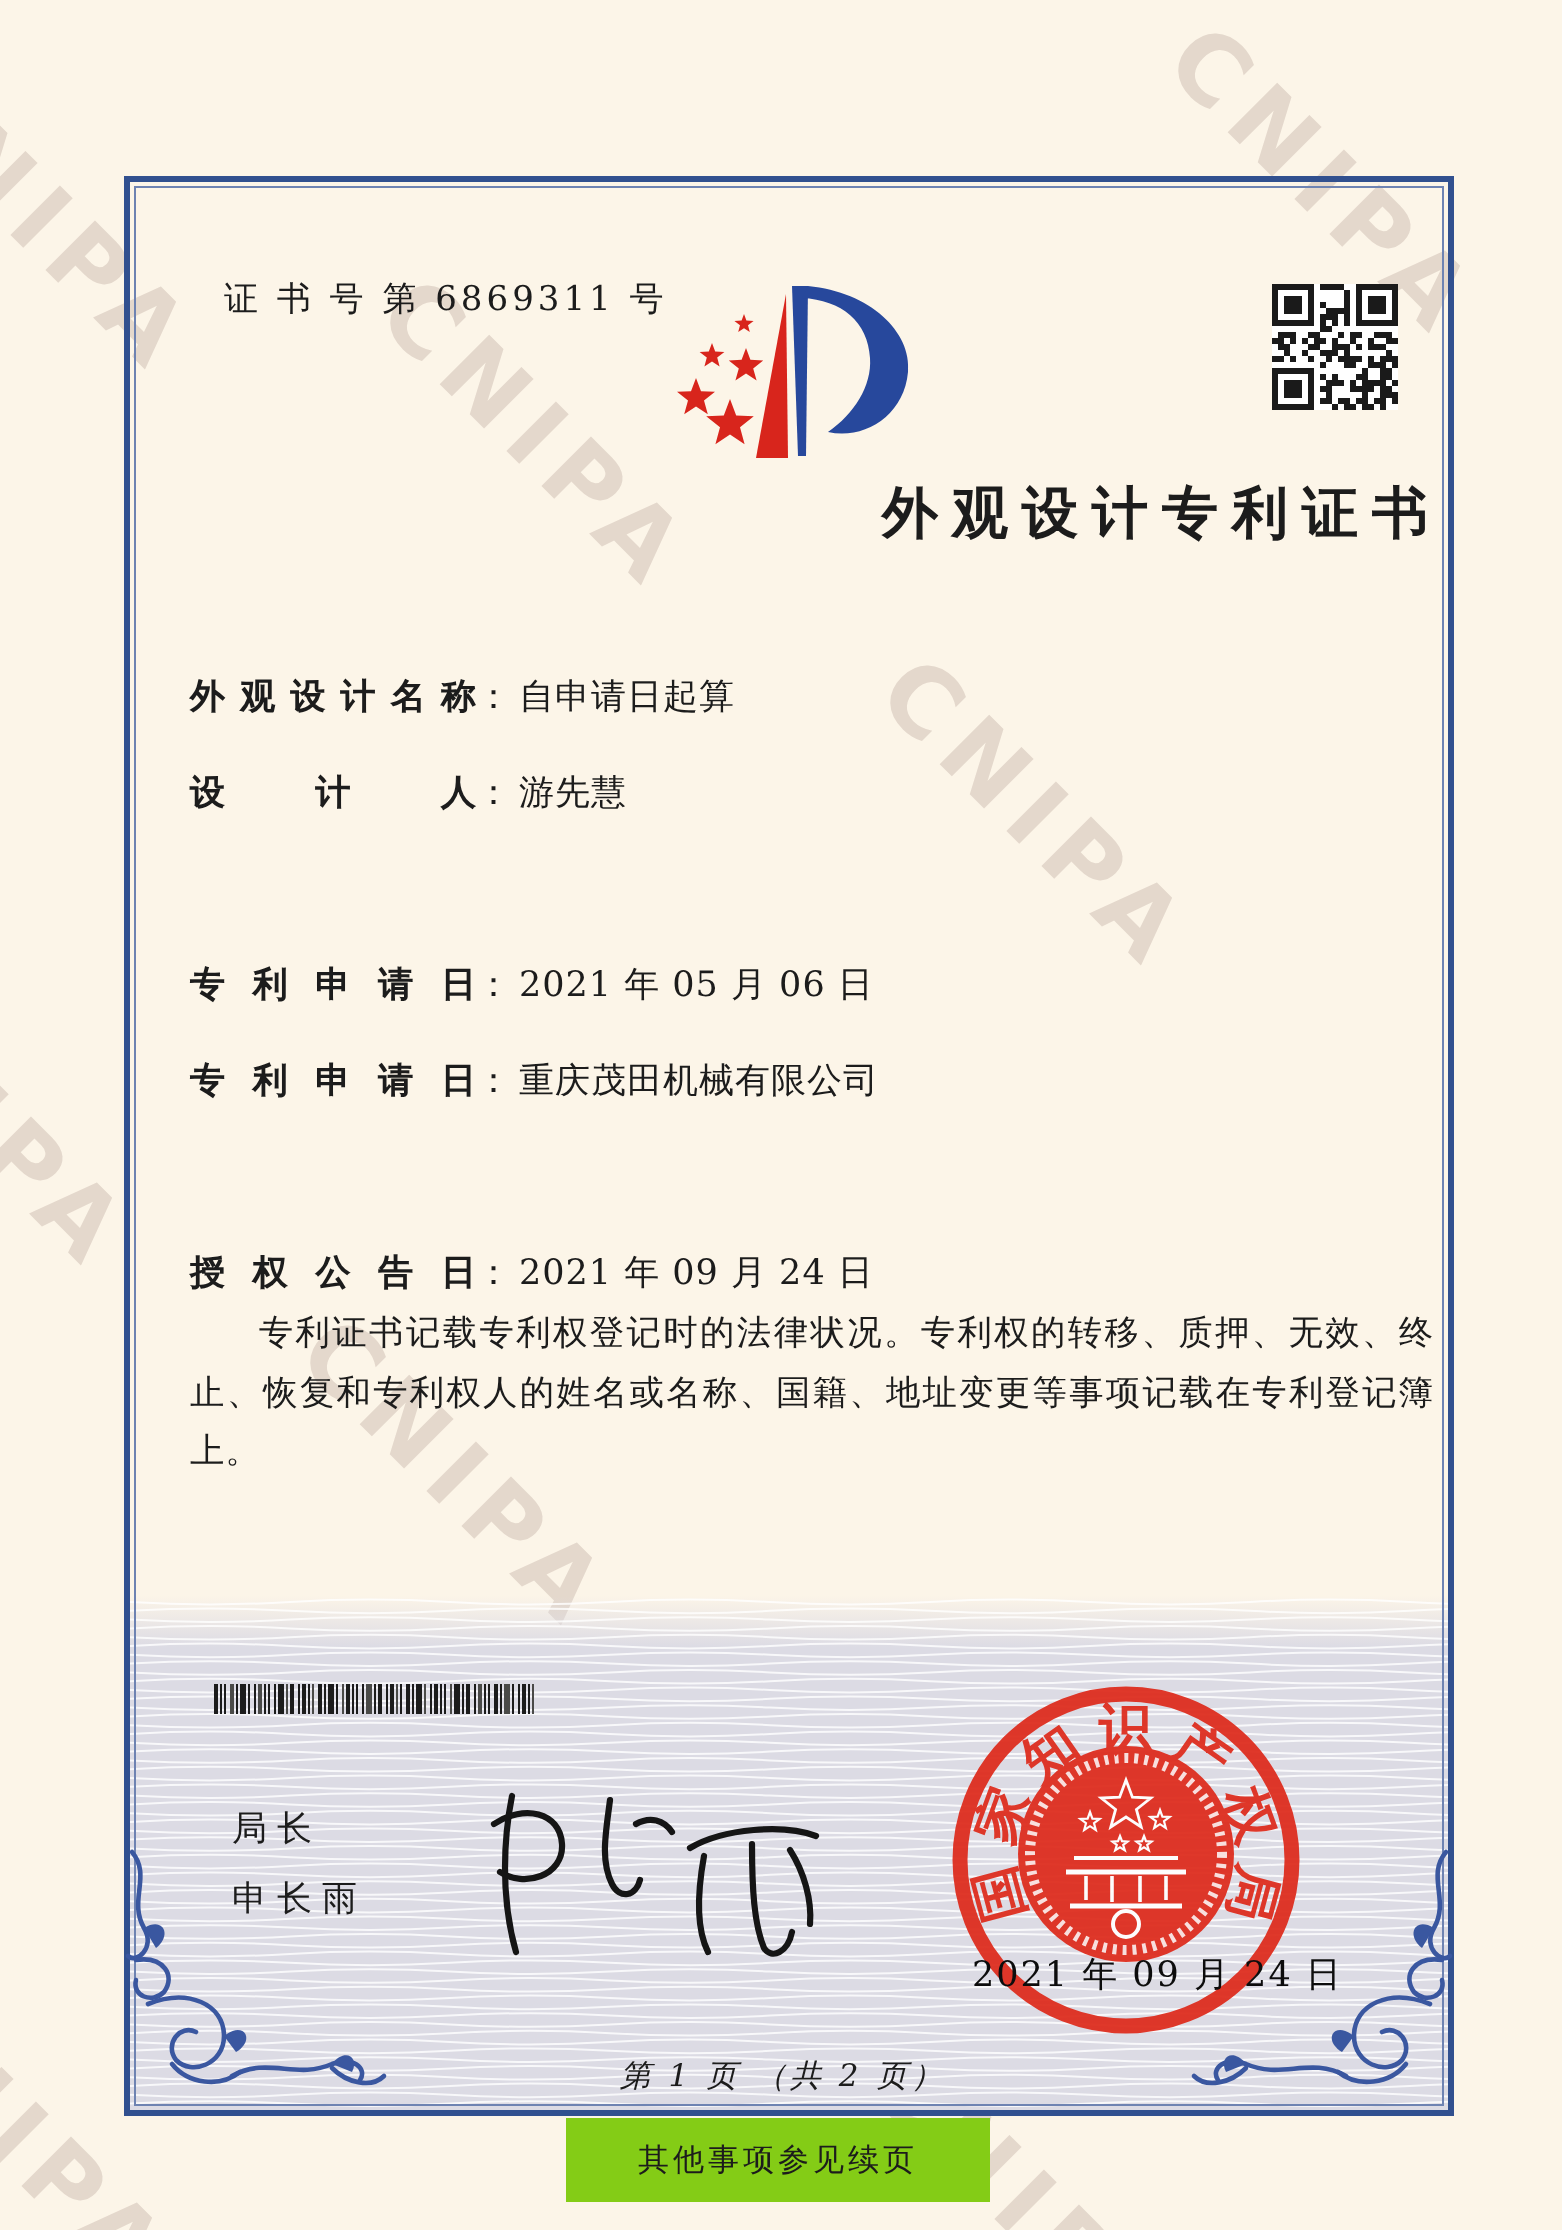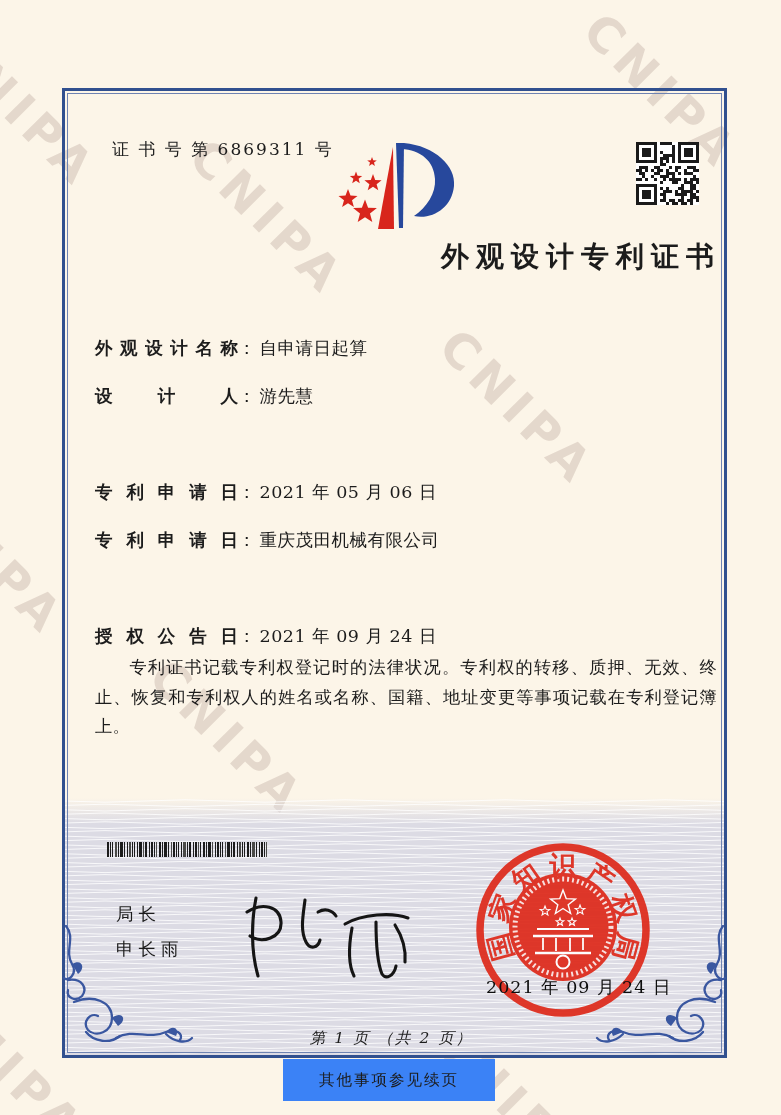--- a/index.html
+++ b/index.html
@@ -25,21 +25,21 @@
   .fvalue{letter-spacing:0.5px;}
   .fgroup2{position:absolute;left:360px;top:0;}
   .paras{left:95px;top:653px;width:622px;font-size:17.2px;line-height:29.5px;
          letter-spacing:0.4px;z-index:4;text-align:justify;}
   .paras p{margin:0;text-indent:2em;}
   .director{left:116px;font-size:17.5px;letter-spacing:5px;z-index:5;
             font-family:"DejaVu Sans","Liberation Sans",sans-serif;}
   .seal-date{left:486px;top:975px;font-size:17.5px;letter-spacing:1px;color:#0d0d0d;z-index:6;}
   .page-num{left:62px;top:1028px;width:659px;text-align:center;font-size:15.5px;
             letter-spacing:2px;z-index:4;font-style:italic;}
-  .note-box{left:283px;top:1059px;width:212px;height:42px;background:#3b82f6;z-index:5;
+  .note-box{left:283px;top:1059px;width:212px;height:42px;background:#84cc16;z-index:5;
             text-align:center;line-height:42px;font-size:15.5px;letter-spacing:2px;}
   svg{display:block;}
   .z4{z-index:4;} .z5{z-index:5;} .z3{z-index:3;}
 </style>
 </head>
 <body>
 
 <div class="page">
 
   <span class="wm" style="left:-30px;top:20px">CNIPA</span>

